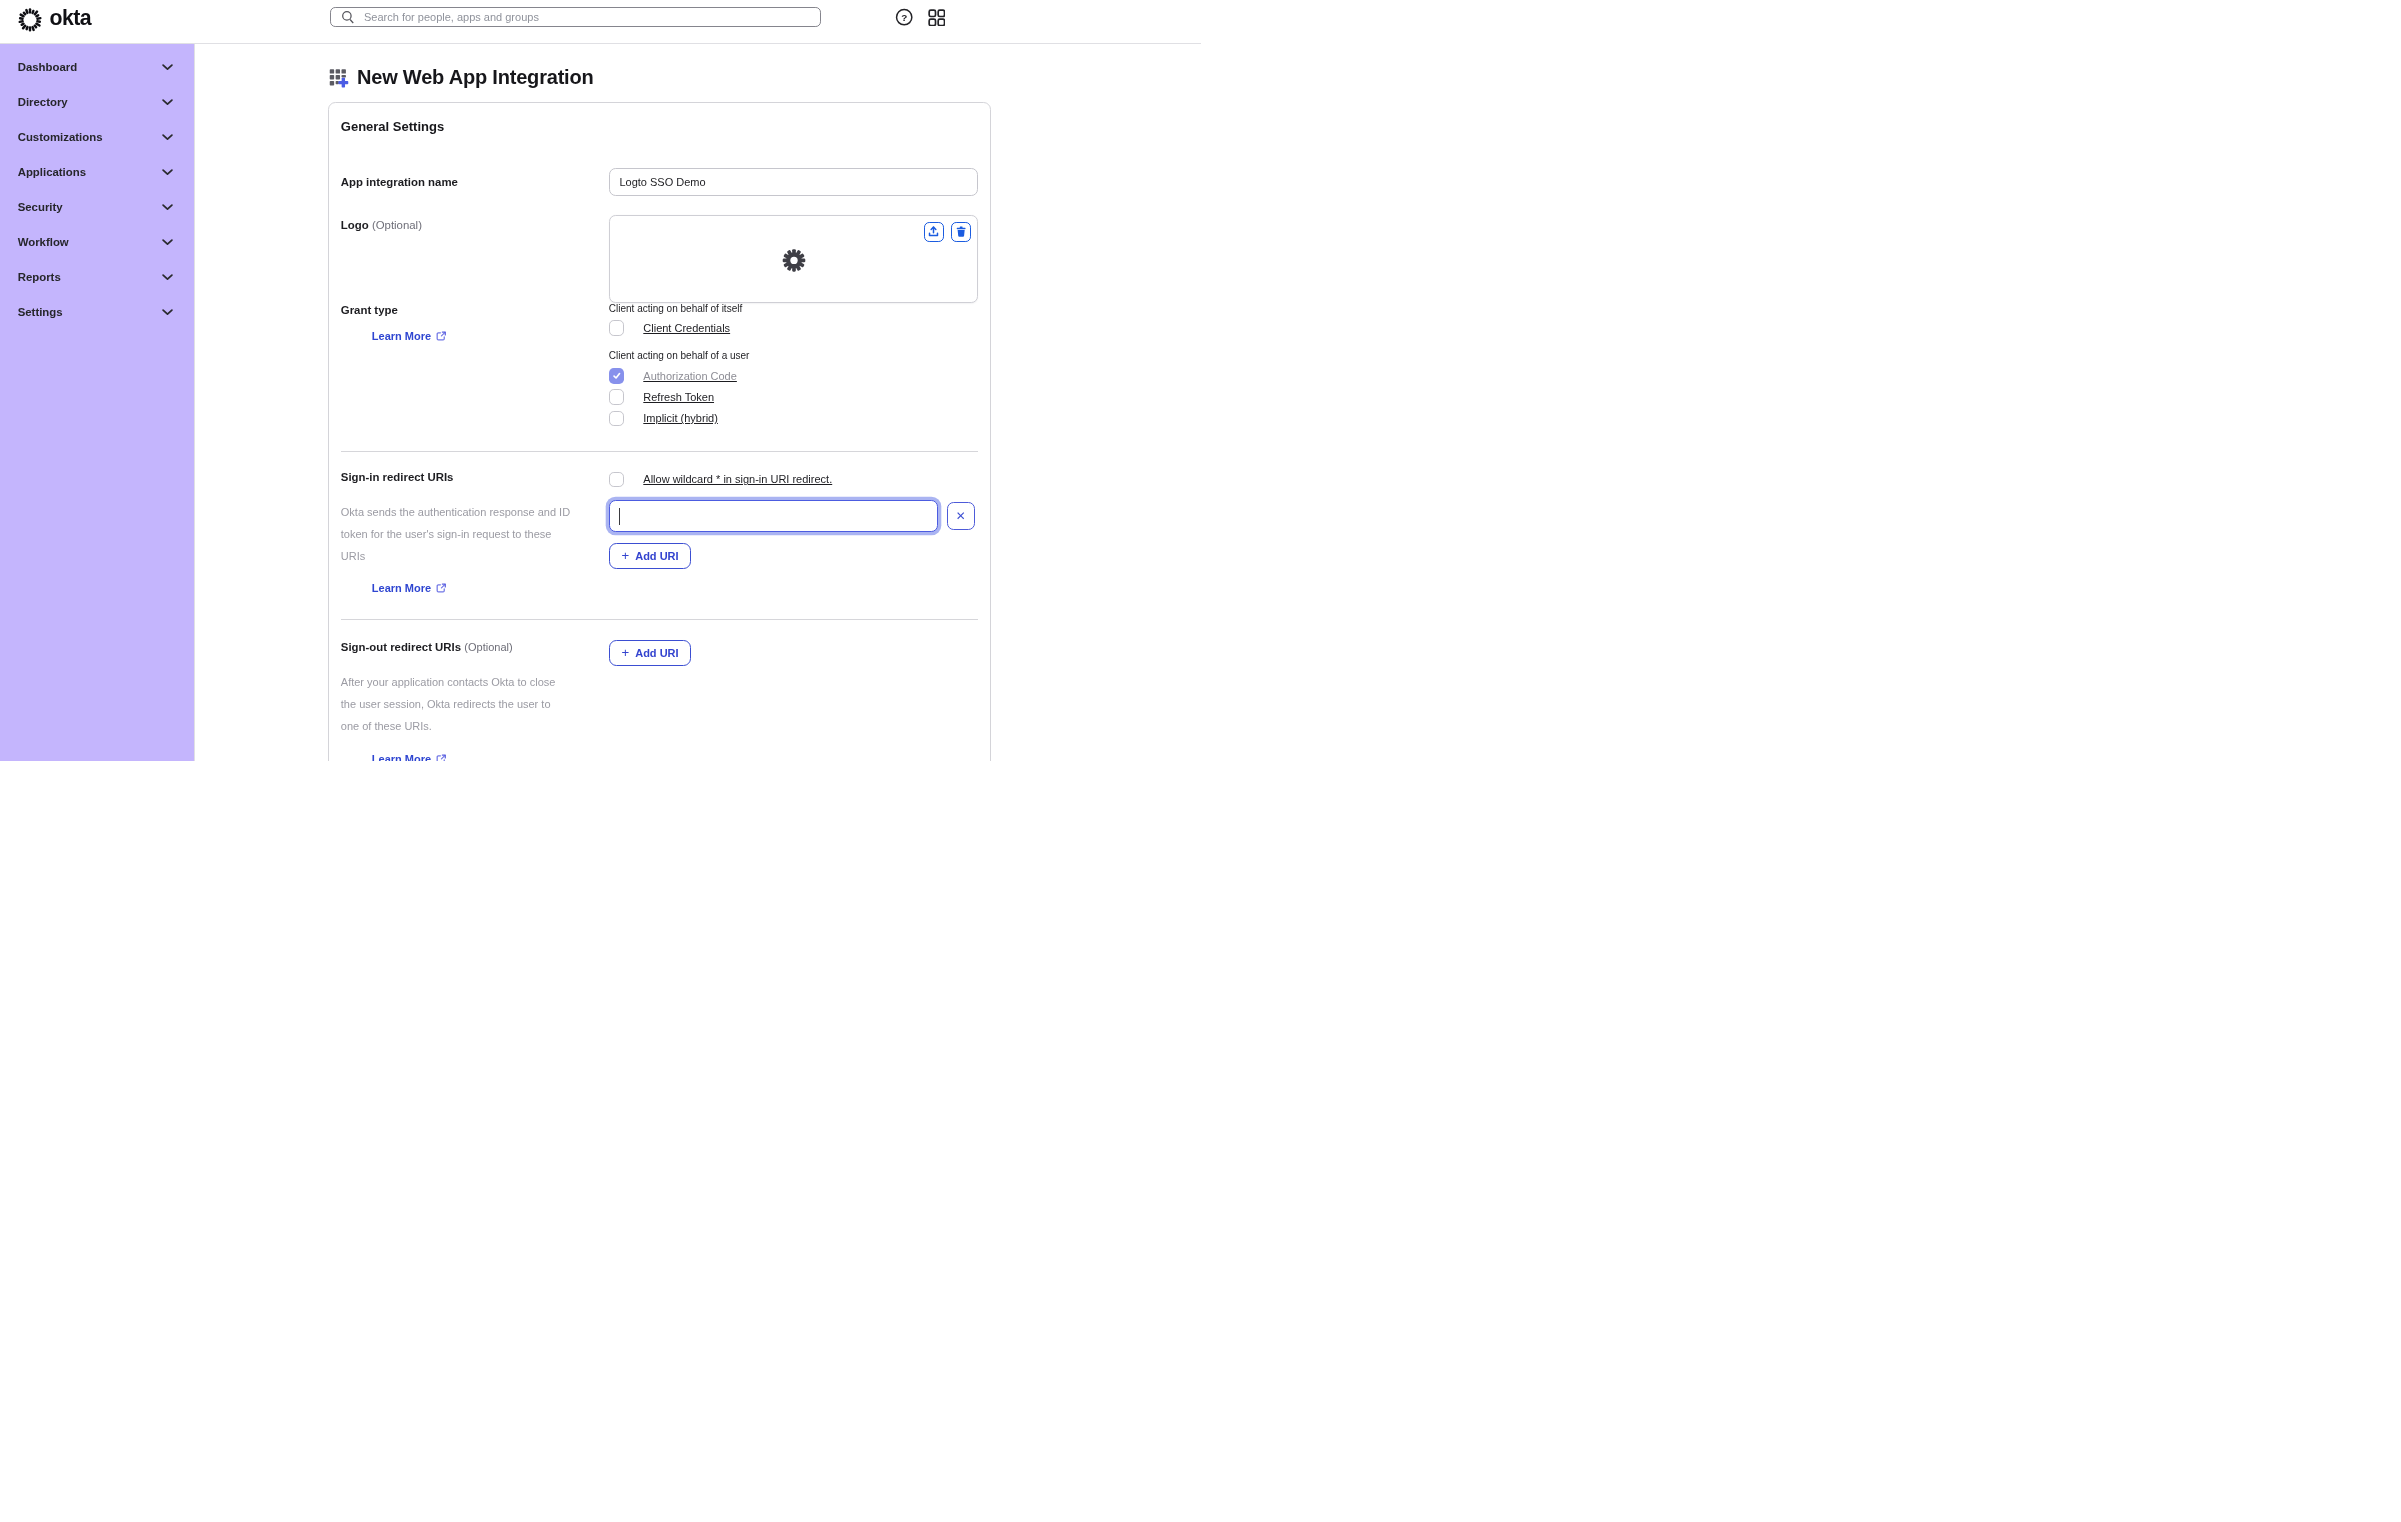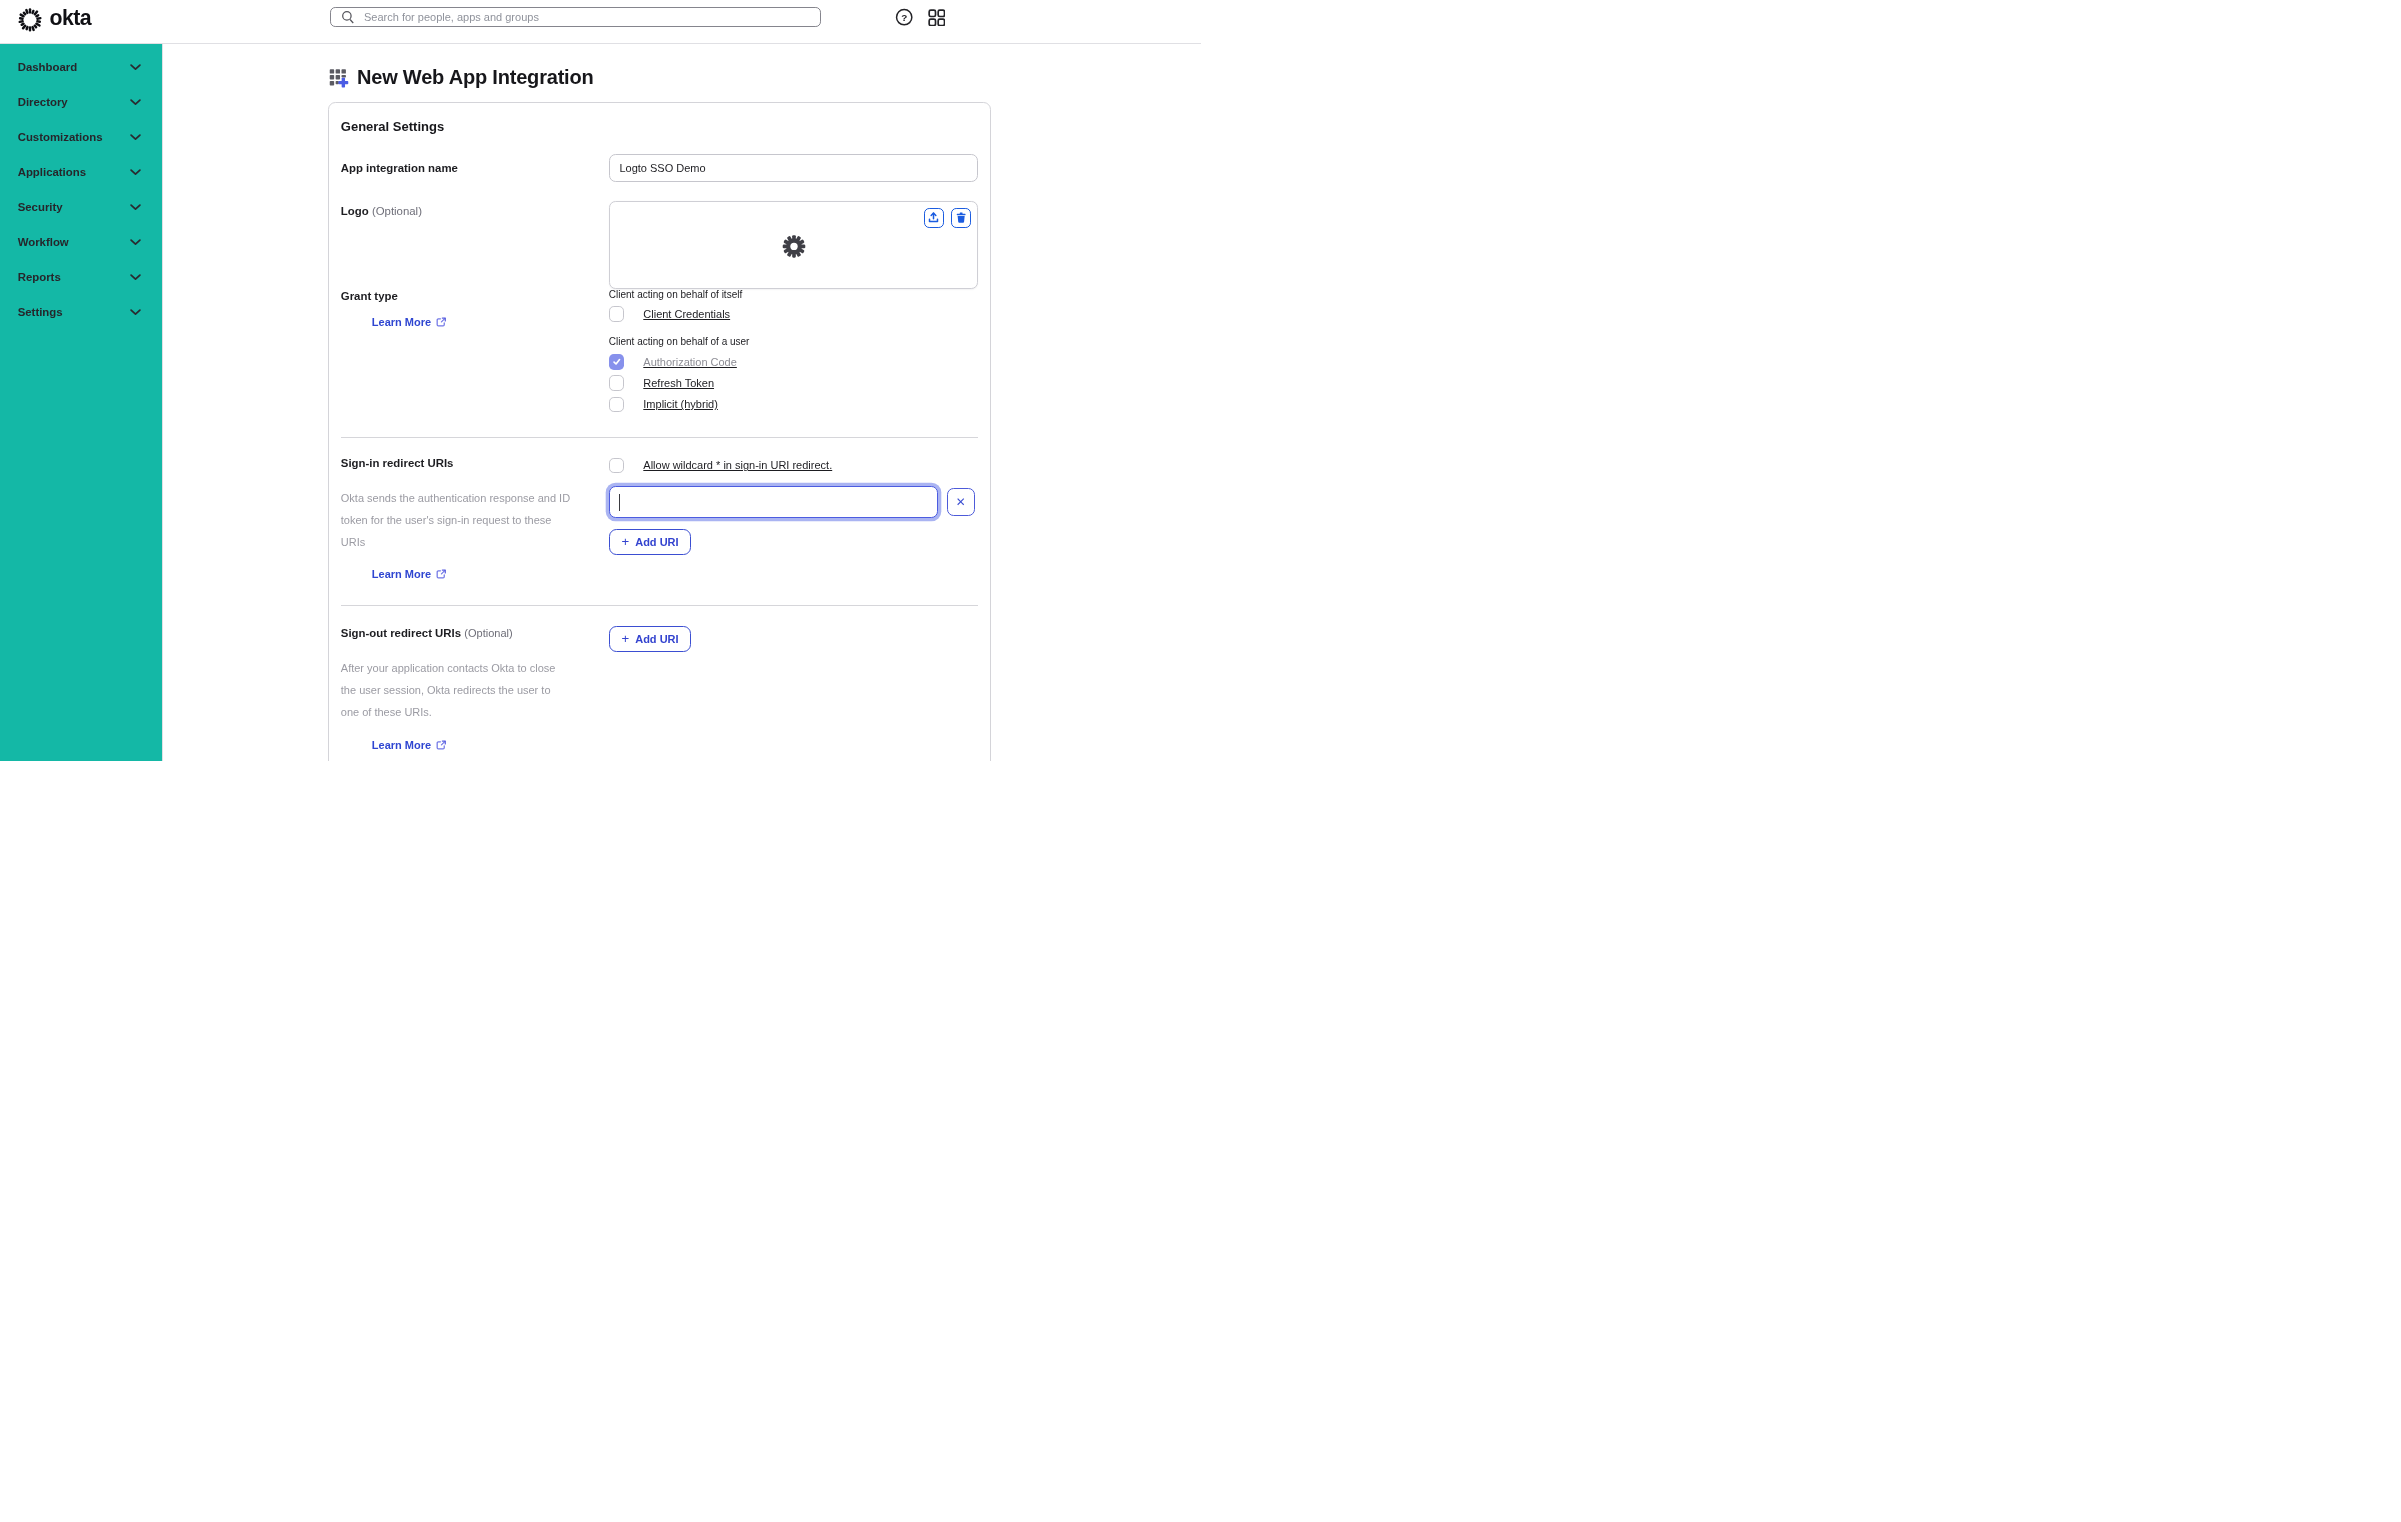--- a/index.html
+++ b/index.html
@@ -11,21 +11,21 @@
   .brand{position:absolute;left:17px;top:7.4px;display:flex;align-items:center;gap:6.6px;}
   .brand-word{font-size:21.3px;font-weight:700;letter-spacing:-0.6px;color:#101014;line-height:1;padding-bottom:2.9px;}
   .search{position:absolute;left:330px;top:6.6px;width:491px;height:20px;box-sizing:border-box;border:1.1px solid #85858d;border-radius:5.2px;background:#fff;display:flex;align-items:center;gap:7.4px;padding:0 9.6px;}
   .search input{border:none;outline:none;flex:1;font-size:11px;color:#1d1d21;background:transparent;font-family:inherit;}
   .search input::placeholder{color:#8f929b;}
   .topbar-btn{position:absolute;top:8px;width:19px;height:19px;display:flex;align-items:center;justify-content:center;background:transparent;border:none;padding:0;cursor:pointer;}
   .help-btn{left:895px;}
   .grid-btn{left:927px;}
 
   
-  .sidebar{position:absolute;top:44px;left:0;bottom:0;width:163px;box-sizing:border-box;border-right:0.7px solid #e0e0e4;background:#14b8a6;}
+  .sidebar{position:absolute;top:44px;left:0;bottom:0;width:195px;box-sizing:border-box;border-right:0.7px solid #e0e0e4;background:#c4b5fd;}
   .sidebar ul{list-style:none;margin:0;padding:5.9px 0 0 0;}
   .sidebar li{height:35px;display:flex;align-items:center;justify-content:space-between;padding:0 21.3px 0 17.7px;cursor:pointer;}
   .sidebar .nav-label{font-size:11.4px;font-weight:700;color:#26262b;}
 
   
   .main{position:absolute;top:43px;left:195px;right:0;bottom:0;overflow:hidden;}
   .title-row{margin:23px 0 0 134px;display:flex;align-items:center;gap:7.4px;}
   .title-row h1{margin:0;font-size:20px;font-weight:700;letter-spacing:-0.2px;color:#17171b;}
 
   .card{margin:13.2px 0 0 133px;width:663px;box-sizing:border-box;border:0.7px solid #d4d4d9;border-radius:7.4px;background:#fff;padding:0 11.8px 66px 11.8px;}
@@ -221,21 +221,21 @@
           </g>
         </svg>
       </span>
       <h1>New Web App Integration</h1>
     </div>
 
     <section class="card">
 
       <h2 class="section-title">General Settings</h2>
 
-      <div class="form-row" style="margin-top:20px;">
+      <div class="form-row" style="margin-top:34px;">
         <div class="col-label" style="padding-top:7.4px;">
           <span class="field-label">App integration name</span>
         </div>
         <div class="col-field">
           <input class="text-input" type="text" value="Logto SSO Demo" style="">
         </div>
       </div>
 
       <div class="form-row" style="margin-top:19px;">
         <div class="col-label" style="padding-top:2.9px;">

